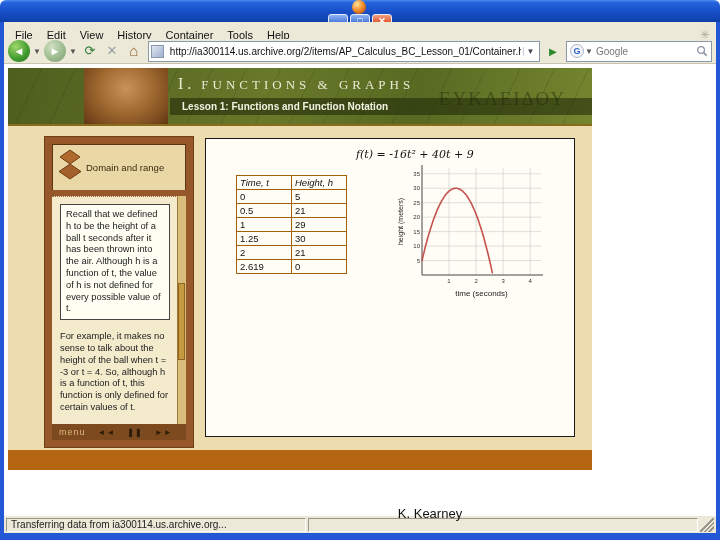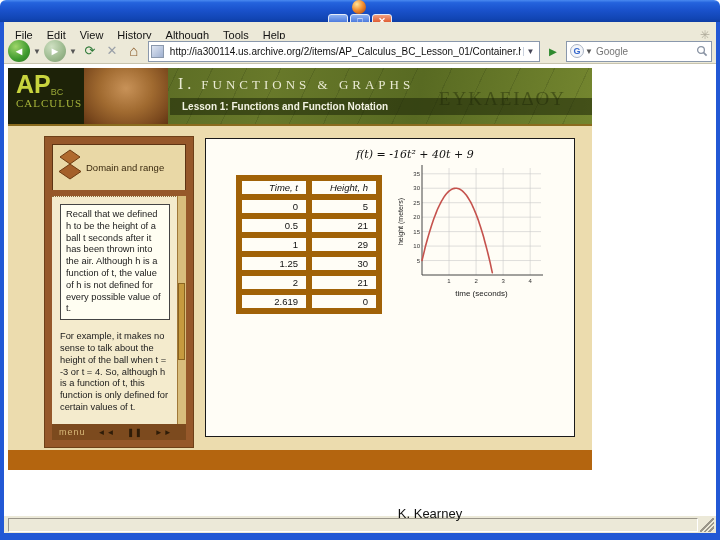--- a/index.html
+++ b/index.html
@@ -107,21 +107,21 @@
     align-items:center;color:#d8b878;}
   .sb-menu{font-size:9px;margin-left:7px;letter-spacing:1px;}
   .sb-ctrl{font-size:8px;color:#2e1c08;font-weight:bold;margin-left:12px;letter-spacing:1px;}
 
   
   .panel{position:absolute;left:197px;top:12px;width:370px;height:299px;background:#fffdf6;
     border:1px solid #1a1a1a;box-sizing:border-box;}
   .formula{position:absolute;left:150px;top:9px;font-family:"DejaVu Serif",serif;font-style:italic;
     font-size:11px;color:#111;white-space:nowrap;}
   .dtable{position:absolute;left:30px;top:36px;border-collapse:collapse;font-size:9.5px;color:#111;}
-  .dtable th,.dtable td{border:6px solid #a16207;padding:1px 8px;text-align:right;font-weight:normal;
+  .dtable th,.dtable td{border:1px solid #a16207;padding:1px 3px;text-align:left;font-weight:normal;
     min-width:48px;height:11px;}
   .dtable th{font-style:italic;}
   .graph{position:absolute;left:190px;top:24px;}
 
   
   .statusbar{position:absolute;left:4px;top:515px;width:712px;height:18px;background:#ece9d8;
     border-top:1px solid #fff;display:flex;align-items:center;box-sizing:border-box;padding:1px 2px;}
   .status-cell{border:1px solid;border-color:#9a968a #fff #fff #9a968a;height:14px;display:flex;
     align-items:center;font-size:10px;color:#222;padding:0 4px;box-sizing:border-box;white-space:nowrap;overflow:hidden;}
   .status-main{width:300px;}
@@ -150,21 +150,21 @@
 
   <div class="win-border wb-left"></div>
   <div class="win-border wb-right"></div>
   <div class="win-border wb-bottom"></div>
 
   <div class="menubar">
     <span class="menu-item">File</span>
       <span class="menu-item">Edit</span>
       <span class="menu-item">View</span>
       <span class="menu-item">History</span>
-      <span class="menu-item">Although</span>
+      <span class="menu-item">Container</span>
       <span class="menu-item">Tools</span>
       <span class="menu-item">Help</span>
       <span class="throbber">✳</span>
   </div>
 
   <div class="navbar">
     <span class="nav-circle nav-back">◄</span>
     <span class="drop-caret">▼</span>
     <span class="nav-circle nav-fwd">►</span>
     <span class="drop-caret">▼</span>
@@ -187,24 +187,20 @@
             <line x1="7.6" y1="7.6" x2="10.6" y2="10.6" stroke="#8a94a4" stroke-width="1.6"></line>
           </svg>
       </span>
     </span>
   </div>
 
   <div class="page">
     <div class="flash">
 
       <div class="flash-header">
-        <div class="ap-block">
-          <span class="ap-big">AP</span><span class="ap-bc">BC</span>
-          <div class="ap-calculus">CALCULUS</div>
-        </div>
         <div class="portrait"></div>
         <div class="unit-title">
           <span class="unit-num">I.</span><span>FUNCTIONS  &amp;  GRAPHS</span>
         </div>
         <div class="lesson-band">
           <span class="lesson-text">Lesson 1: Functions and Function Notation</span>
         </div>
         <div class="watermark">ΕΥΚΛΕΙΔΟΥ</div>
       </div>
 
@@ -302,20 +298,21 @@
             </svg>
         </div>
 
       </div>
 
       <div class="orange-bar"></div>
     </div>
   </div>
 
   <div class="statusbar">
+    <span class="status-cell status-main">Transferring data from ia300114.us.archive.org...</span>
     <span class="status-cell status-fill"></span>
     <span class="grip"></span>
   </div>
 
   <div class="copyright">
     <div>K. Kearney</div>
   </div>
 
 </div>
 

